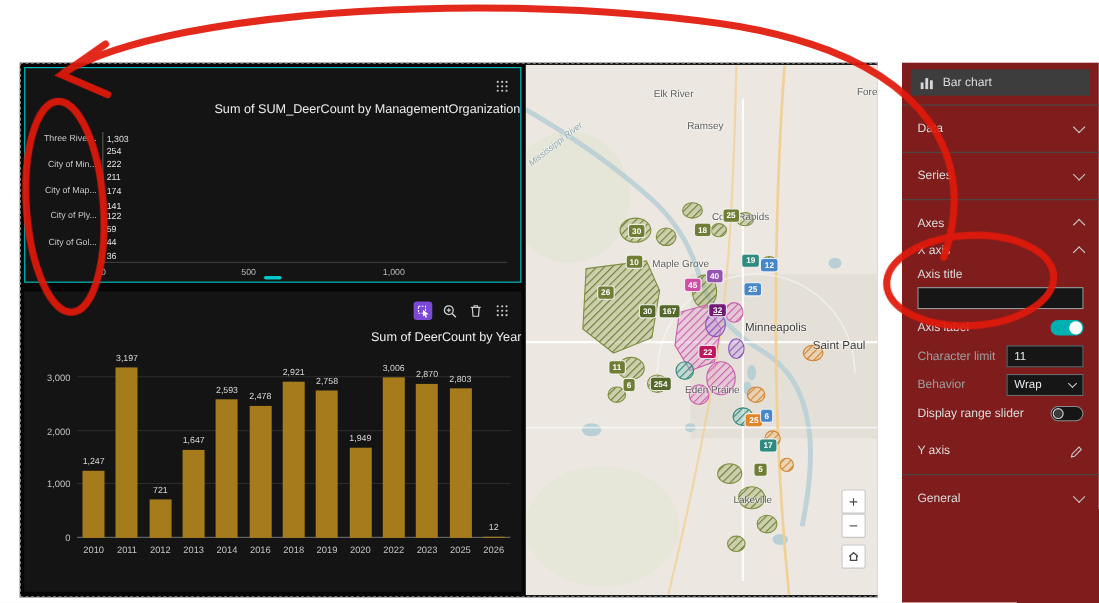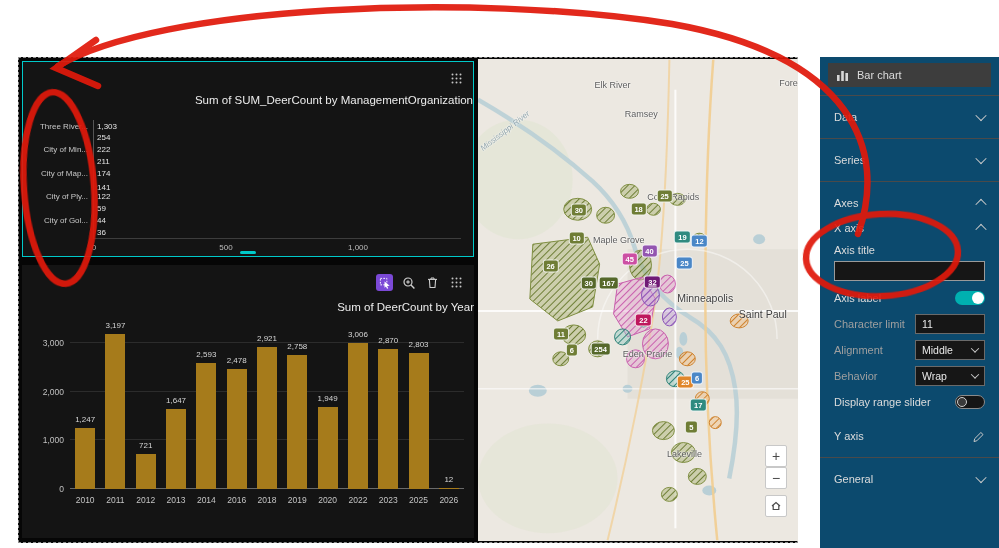--- a/index.html
+++ b/index.html
@@ -40,21 +40,21 @@
   .map svg.base{position:absolute;left:0;top:0;}
   .maplabel{position:absolute;transform:translate(-50%,-50%);font-size:9px;color:#5c5c5c;white-space:nowrap;text-shadow:0 0 2px #fff,0 0 2px #fff;}
   .maplabel.big{font-size:10.5px;color:#3d3d3d;}
   .maplabel.river{font-style:italic;color:#8fa3ab;font-size:8px;}
   .badge{position:absolute;transform:translate(-50%,-50%);font-size:7.5px;font-weight:bold;color:#fff;
          padding:1px 3px;border-radius:3px;border:1px solid rgba(255,255,255,.85);line-height:9px;}
   .map-ctrl{position:absolute;right:11px;width:22px;height:22px;background:#fff;border:1px solid #c8c8c8;
             color:#4a4a4a;text-align:center;font-size:14px;line-height:20px;box-sizing:border-box;border-radius:2px;}
   .map-home{display:flex;align-items:center;justify-content:center;}
   
-  .settings{position:absolute;left:820px;top:57px;width:179px;height:491px;background:#0c4a6e;color:#dcdcdc;font-size:11px;box-sizing:border-box;}
+  .settings{position:absolute;left:820px;top:57px;width:179px;height:491px;background:#7f1d1d;color:#dcdcdc;font-size:11px;box-sizing:border-box;}
   .s-header{height:24px;margin:6px 8px 8px;background:#3d3d3d;display:flex;align-items:center;gap:8px;padding:0 8px;}
   .s-div{height:1px;background:#4a4a4a;margin:8px 0;}
   .s-row{height:26px;display:flex;align-items:center;justify-content:space-between;padding:0 14px;}
   .s-row.sub24{height:24px;}
   .s-label-dim{color:#9f9f9f;}
   .axis-title-label{padding:0 14px;margin-top:4px;font-size:11px;}
   .axis-input{display:block;margin:5px 14px 2px;height:20px;background:#161616;border:1px solid #9a9a9a;
               width:calc(100% - 28px);box-sizing:border-box;color:#fff;padding:0 6px;font-size:11px;}
   .mini-input{width:70px;height:20px;background:#161616;border:1px solid #6a6a6a;color:#e8e8e8;padding:0 6px;font-size:10.5px;box-sizing:border-box;}
   .mini-select{width:70px;height:20px;background:#161616;border:1px solid #6a6a6a;color:#e8e8e8;display:flex;align-items:center;
@@ -405,27 +405,20 @@
     <input class="axis-input" type="text" value="" style="">
     <div class="s-row" style="margin-top:4px;">
       <span>Axis label</span>
       <span class="toggle on"></span>
     </div>
     <div class="s-row">
       <span class="s-label-dim">Character limit</span>
       <input class="mini-input" type="text" value="11" style="">
     </div>
     <div class="s-row">
-      <span class="s-label-dim">Alignment</span>
-      <div class="mini-select">
-        <span>Middle</span>
-        <span class="chev down small"></span>
-      </div>
-    </div>
-    <div class="s-row">
       <span class="s-label-dim">Behavior</span>
       <div class="mini-select">
         <span>Wrap</span>
         <span class="chev down small"></span>
       </div>
     </div>
     <div class="s-row">
       <span>Display range slider</span>
       <span class="toggle off"></span>
     </div>

